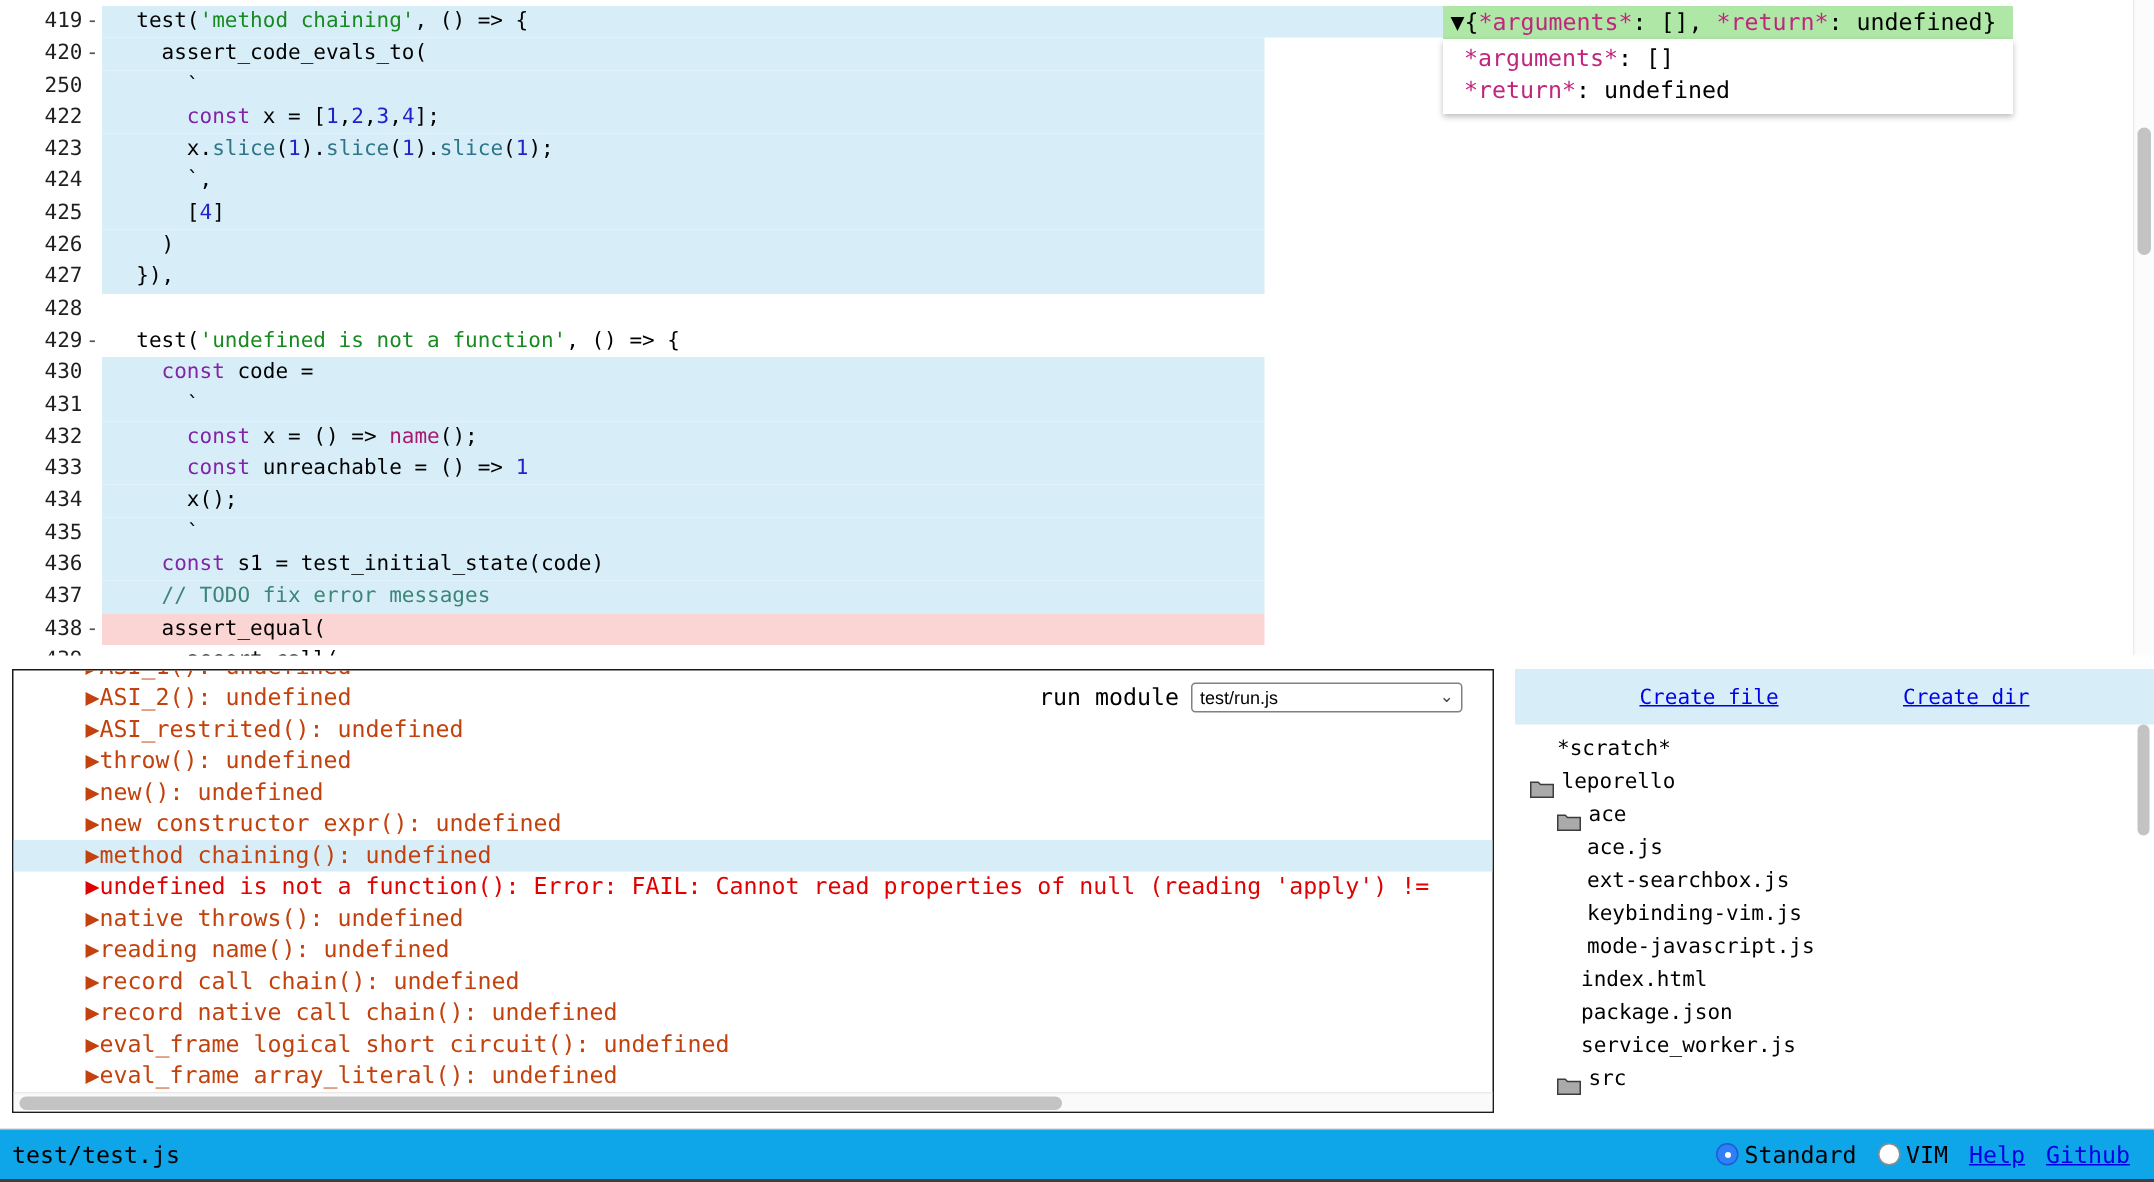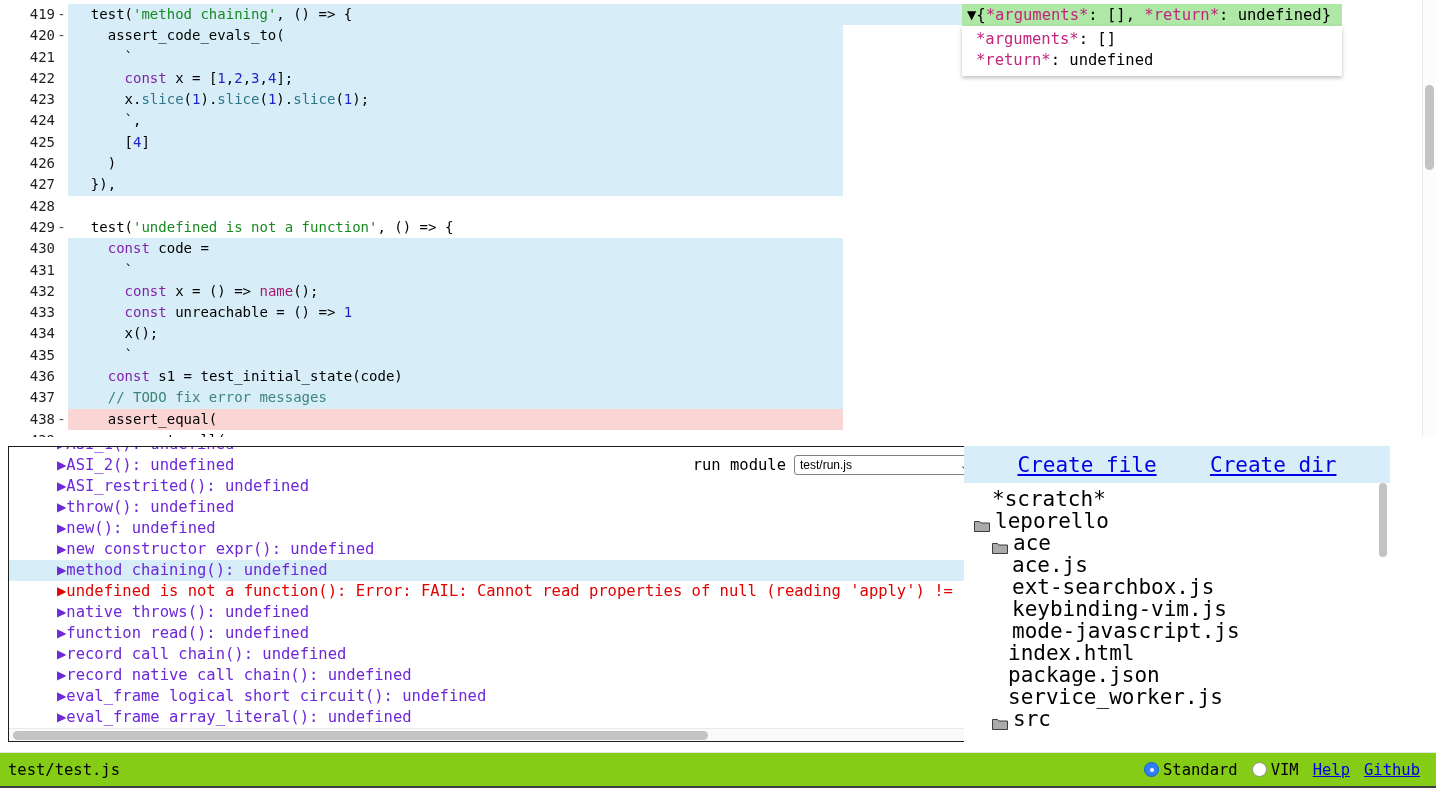--- a/index.html
+++ b/index.html
@@ -32,44 +32,44 @@
              font-family:"DejaVu Sans Mono",monospace; font-size:15.5px; line-height:21px; }
   .tt-head { background:#aee7a6; height:22px; line-height:22px; padding:0 5px; white-space:pre; }
   .tt-body { background:#fff; padding:3px 0 5px 14px; box-shadow:0 2px 4px rgba(0,0,0,0.25); }
   .tt-row  { white-space:pre; }
 
   
   #console { position:absolute; left:8px; top:446px; width:988px; height:296px; background:#fff;
              border:1px solid #1c1c1c; overflow:hidden;
              font-family:"DejaVu Sans Mono",monospace; font-size:15.5px; }
   .c-list  { padding-top:2px; }
-  .c-entry { height:21px; line-height:21px; padding-left:48px; white-space:pre; color:#6d28d9; }
+  .c-entry { height:21px; line-height:21px; padding-left:48px; white-space:pre; color:#c2410c; }
   .c-entry.partial { margin-top:-15px; }
   .c-entry.sel { background:#d7eef8; }
   .c-entry.err { color:#e00202; }
   .run-module { position:absolute; top:8px; right:20px; display:flex; align-items:center; gap:8px; }
   .select { width:181px; height:20px; background:#fff; border:1px solid #808080; border-radius:3px;
             display:flex; align-items:center; justify-content:space-between; padding:0 5px;
             font-family:"Liberation Sans",sans-serif; font-size:12px; color:#000; }
   .sel-arrow { font-size:11px; color:#444; line-height:1; }
   .c-hsb { position:absolute; left:0; right:0; bottom:0; height:13px; background:#fafafa; border-top:1px solid #e9e9e9; }
   .c-hsb-thumb { position:absolute; left:4px; top:2px; width:695px; height:9px; border-radius:4.5px; background:#c3c3c3; }
 
   
-  #files { position:absolute; left:964px; top:446px; width:426px; height:296px; background:#fff; overflow:hidden;
-           font-family:"DejaVu Sans Mono",monospace; font-size:21px; }
+  #files { position:absolute; left:1010px; top:446px; width:426px; height:296px; background:#fff; overflow:hidden;
+           font-family:"DejaVu Sans Mono",monospace; font-size:14px; }
   .f-head { height:37px; background:#d7eef8; display:flex; justify-content:space-evenly; align-items:center; }
   .flink  { color:#0000e6; text-decoration:underline; cursor:pointer; }
   .f-list { padding-top:5px; }
   .f-row  { height:22px; line-height:22px; display:flex; align-items:flex-end; white-space:pre; color:#000; }
   .f-icon { margin-right:5px; display:inline-flex; }
   .f-sb-thumb { position:absolute; right:3px; top:37px; width:8px; height:74px; border-radius:4px; background:#c3c3c3; }
 
   
-  #statusbar { position:absolute; left:0; top:752px; width:1436px; height:34px; background:#84cc16;
+  #statusbar { position:absolute; left:0; top:752px; width:1436px; height:34px; background:#0ea5e9;
                border-top:1px solid #e3e3e3; display:flex; align-items:center; justify-content:space-between;
                padding:0 16px 0 8px; font-family:"DejaVu Sans Mono",monospace; font-size:15.5px; }
   .sb-right { display:flex; align-items:center; gap:14px; }
   .radio-group { display:flex; align-items:center; gap:4px; cursor:pointer; }
   .radio { width:15px; height:15px; border-radius:50%; background:#fff; border:1px solid #8d8d8d; position:relative; display:inline-block; }
   .radio.checked { background:#2f7ff8; border-color:#1d5fd0; }
   .radio.checked::after { content:""; position:absolute; left:4.5px; top:4.5px; width:4px; height:4px; border-radius:50%; background:#fff; }
   .sblink { color:#0000e6; text-decoration:underline; cursor:pointer; }
   .bottom-line { position:absolute; left:0; top:786px; width:1436px; height:2px; background:#3f3f3f; }
 </style>
@@ -89,21 +89,21 @@
         </div>
         <div class="ed-row">
           <div class="gutter">
             <span class="lnum">420</span>
             <span class="fold">-</span>
           </div>
           <div class="code bg-b"><span class="seg pln">    assert_code_evals_to(</span></div>
         </div>
         <div class="ed-row">
           <div class="gutter">
-            <span class="lnum">421</span>
+            <span class="lnum">250</span>
             <span class="fold"></span>
           </div>
           <div class="code bg-b"><span class="seg pln">      `</span></div>
         </div>
         <div class="ed-row">
           <div class="gutter">
             <span class="lnum">422</span>
             <span class="fold"></span>
           </div>
           <div class="code bg-b"><span class="seg pln">      </span><span class="seg kw">const</span><span class="seg pln"> x = [</span><span class="seg num">1</span><span class="seg pln">,</span><span class="seg num">2</span><span class="seg pln">,</span><span class="seg num">3</span><span class="seg pln">,</span><span class="seg num">4</span><span class="seg pln">];</span></div>
@@ -244,21 +244,21 @@
     <div class="c-list" id="c-list">
         <div class="c-entry partial"><span>▶</span><span>ASI_1(): undefined</span></div>
         <div class="c-entry"><span>▶</span><span>ASI_2(): undefined</span></div>
         <div class="c-entry"><span>▶</span><span>ASI_restrited(): undefined</span></div>
         <div class="c-entry"><span>▶</span><span>throw(): undefined</span></div>
         <div class="c-entry"><span>▶</span><span>new(): undefined</span></div>
         <div class="c-entry"><span>▶</span><span>new constructor expr(): undefined</span></div>
         <div class="c-entry sel"><span>▶</span><span>method chaining(): undefined</span></div>
         <div class="c-entry err"><span>▶</span><span>undefined is not a function(): Error: FAIL: Cannot read properties of null (reading 'apply') !=</span></div>
         <div class="c-entry"><span>▶</span><span>native throws(): undefined</span></div>
-        <div class="c-entry"><span>▶</span><span>function read(): undefined</span></div>
+        <div class="c-entry"><span>▶</span><span>reading name(): undefined</span></div>
         <div class="c-entry"><span>▶</span><span>record call chain(): undefined</span></div>
         <div class="c-entry"><span>▶</span><span>record native call chain(): undefined</span></div>
         <div class="c-entry"><span>▶</span><span>eval_frame logical short circuit(): undefined</span></div>
         <div class="c-entry"><span>▶</span><span>eval_frame array_literal(): undefined</span></div>
       </div>
     <div class="run-module">
       <span>run module</span>
       <div class="select">
         <span>test/run.js</span>
         <span class="sel-arrow">⌄</span>

